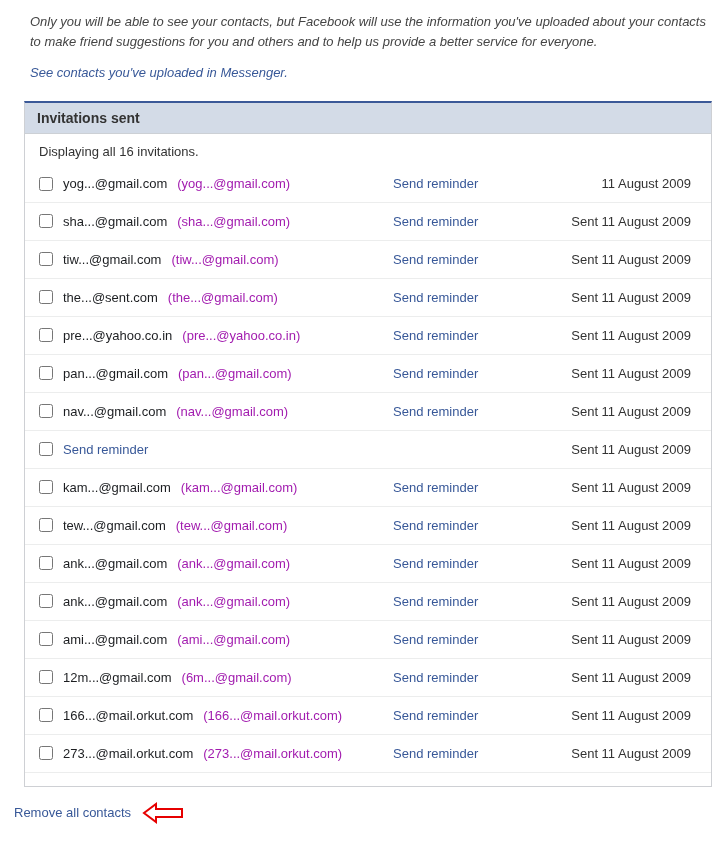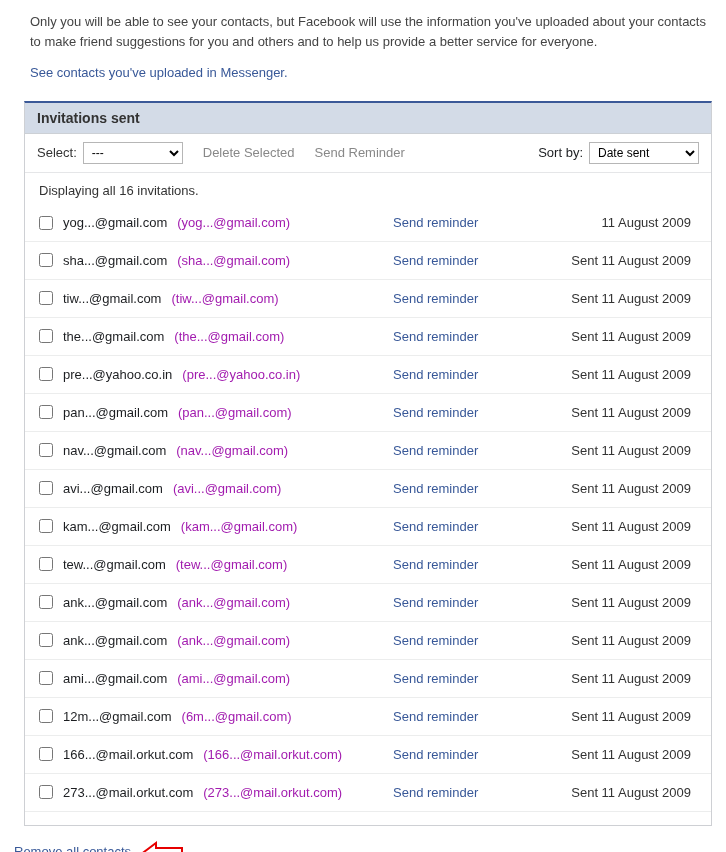--- a/index.html
+++ b/index.html
@@ -9,20 +9,21 @@
     font-family: Helvetica, Arial, sans-serif;
     font-size: 13px;
     color: #1c1e21;
     background: #fff;
     width: 726px;
   }
   .intro-text {
     padding: 12px 18px 10px 30px;
     color: #444;
     line-height: 1.5;
+    font-style: italic;
   }
   .link {
     color: #385898;
     text-decoration: none;
     cursor: pointer;
   }
   .panel {
     margin: 8px 14px 0 24px;
     border: 1px solid #ced0d4;
     border-top: 2px solid #3b5998;
@@ -105,36 +106,20 @@
 
 <div class="intro-text">
   <span>Only you will be able to see your contacts, but Facebook will use the information you've uploaded about your contacts to make friend suggestions for you and others and to help us provide a better service for everyone.</span>
   <div style="height:12px"></div>
   <a class="link">See contacts you've uploaded in Messenger.</a>
 </div>
 
 <div class="panel">
   <div class="panel-header">Invitations sent</div>
 
-  <div class="toolbar">
-    <div class="toolbar-left">
-      <label>Select:</label>
-      <select class="select-box">
-        <option>---</option>
-      </select>
-      <span class="ghost-btn">Delete Selected</span>
-      <span class="ghost-btn">Send Reminder</span>
-    </div>
-    <div class="toolbar-right">
-      <label>Sort by:</label>
-      <select class="sort-box">
-        <option>Date sent</option>
-      </select>
-    </div>
-  </div>
 
   <div class="display-summary">Displaying all 16 invitations.</div>
 
   <div class="rows" id="rows-container">
       <div class="row">
         <input type="checkbox" style="">
         <div class="names">
           <span class="primary">yog...@gmail.com</span>
           <span class="secondary">(yog...@gmail.com)</span>
         </div>
@@ -155,21 +140,21 @@
         <div class="names">
           <span class="primary">tiw...@gmail.com</span>
           <span class="secondary">(tiw...@gmail.com)</span>
         </div>
         <a class="link action">Send reminder</a>
         <span class="date">Sent 11 August 2009</span>
       </div>
       <div class="row">
         <input type="checkbox" style="">
         <div class="names">
-          <span class="primary">the...@gmail.com</span>
+          <span class="primary">the...@sent.com</span>
           <span class="secondary">(the...@gmail.com)</span>
         </div>
         <a class="link action">Send reminder</a>
         <span class="date">Sent 11 August 2009</span>
       </div>
       <div class="row">
         <input type="checkbox" style="">
         <div class="names">
           <span class="primary">pre...@yahoo.co.in</span>
           <span class="secondary">(pre...@yahoo.co.in)</span>
@@ -190,24 +175,20 @@
         <input type="checkbox" style="">
         <div class="names">
           <span class="primary">nav...@gmail.com</span>
           <span class="secondary">(nav...@gmail.com)</span>
         </div>
         <a class="link action">Send reminder</a>
         <span class="date">Sent 11 August 2009</span>
       </div>
       <div class="row">
         <input type="checkbox" style="">
-        <div class="names">
-          <span class="primary">avi...@gmail.com</span>
-          <span class="secondary">(avi...@gmail.com)</span>
-        </div>
         <a class="link action">Send reminder</a>
         <span class="date">Sent 11 August 2009</span>
       </div>
       <div class="row">
         <input type="checkbox" style="">
         <div class="names">
           <span class="primary">kam...@gmail.com</span>
           <span class="secondary">(kam...@gmail.com)</span>
         </div>
         <a class="link action">Send reminder</a>

